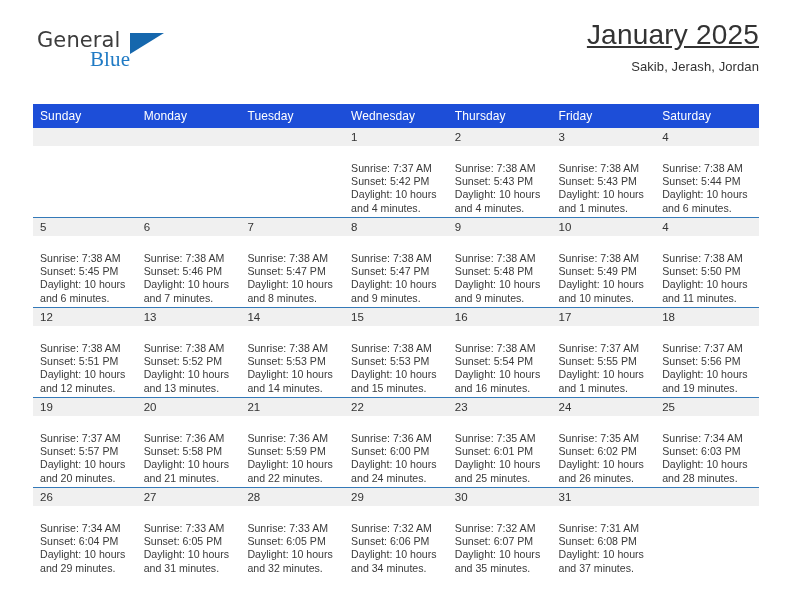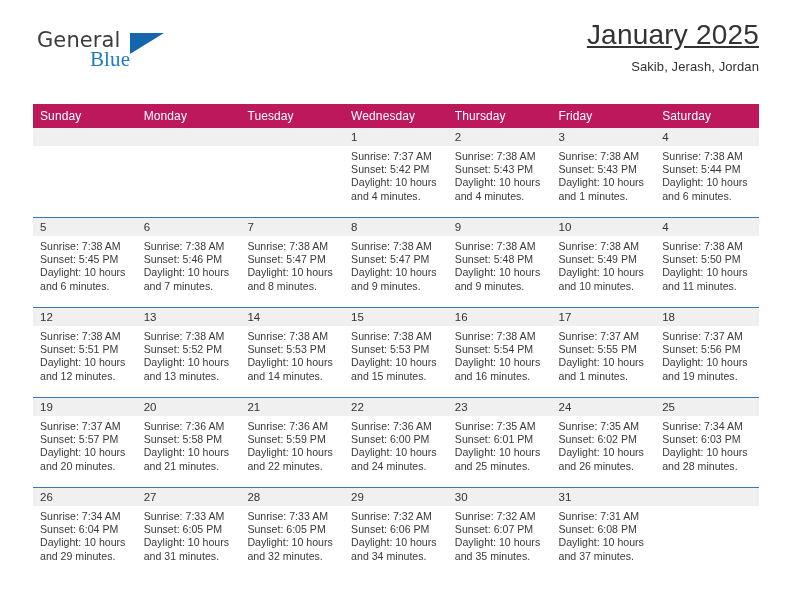--- a/index.html
+++ b/index.html
@@ -88,21 +88,21 @@
 
   
   .calendar {
     width: 726px;
     border-collapse: collapse;
     table-layout: fixed;
     margin-top: 30px;
   }
 
   .calendar thead th {
-    background: #be185d;
+    background: #1d4ed8;
     color: #ffffff;
     font-weight: normal;
     font-size: 12px;
     text-align: left;
     padding: 5px 0 5px 7px;
     letter-spacing: 0.1px;
     height: 18px;
     box-sizing: border-box;
     border: none;
   }
@@ -129,20 +129,21 @@
     font-size: 11.5px;
     color: #333333;
     line-height: 15px;
   }
 
   .cell-body {
     padding: 4px 6px 0 7px;
     font-size: 10.6px;
     line-height: 13.2px;
     color: #3a3a3a;
+    margin-top: 12px;
   }
   .cell-body div {
     white-space: nowrap;
   }
 
   td.empty .daynum-strip {
     background: #f0f0f0;
   }
 </style>
 </head>

